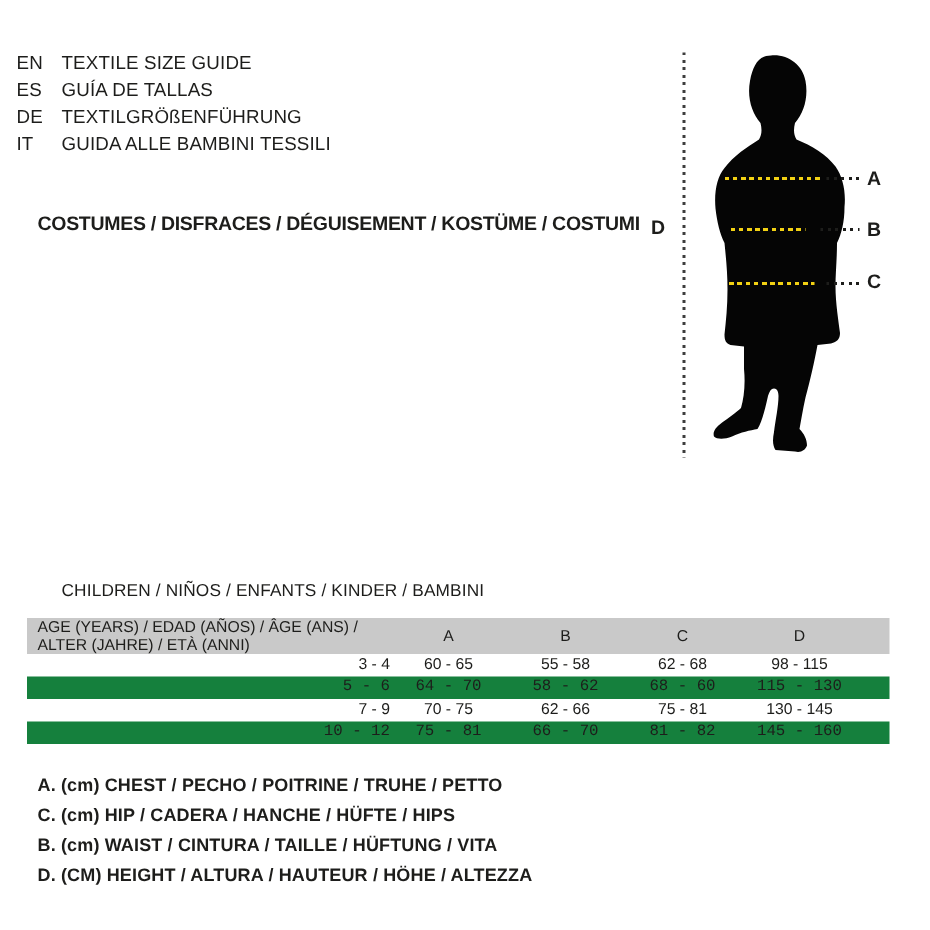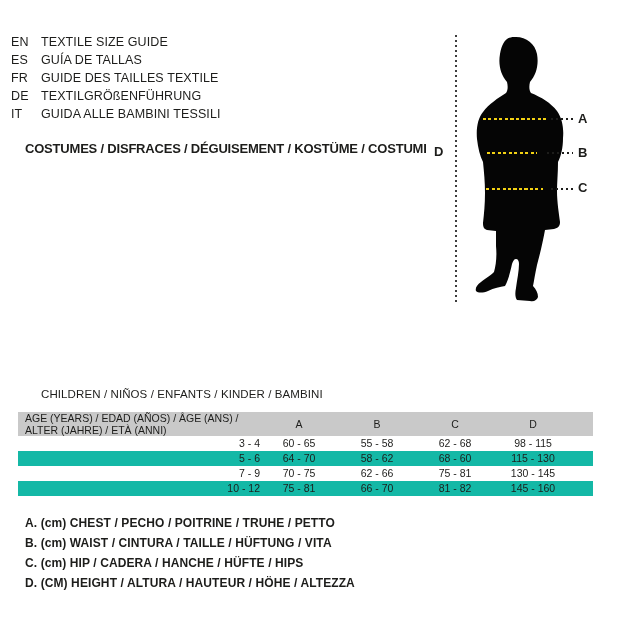--- a/index.html
+++ b/index.html
@@ -50,38 +50,35 @@
 
   .size-table { left:18px; top:412px; width:575px; border-collapse:collapse; table-layout:fixed; }
   .size-table th, .size-table td { font-weight:normal; font-size:10.5px; }
   .size-table thead th {
     background:#c9c9c9; height:16px; vertical-align:middle;
     text-align:center; line-height:12px;
   }
   .size-table thead th.age-h { text-align:left; padding-left:7px; }
   .size-table td { height:15px; line-height:15px; text-align:center; }
   .size-table td.age-cell { text-align:right; padding-left:7px; }
-  .size-table tr.alt td { background:#14b8a6; }
+  .size-table tr.alt td { background:#15803d;font-family:Liberation Mono, monospace; }
 
   
   .legend { left:25px; top:513px; }
   .legend-line { height:20px; line-height:20px; font-size:12px; letter-spacing:0.1px; white-space:nowrap;font-weight:bold; }
 </style>
 </head>
 <body>
 
 <div class="abs lang-list">
   <div class="lang-row">
     <span class="lang-code">EN</span><span>TEXTILE SIZE GUIDE</span>
   </div>
   <div class="lang-row">
     <span class="lang-code">ES</span><span>GUÍA DE TALLAS</span>
-  </div>
-  <div class="lang-row">
-    <span class="lang-code">FR</span><span>GUIDE DES TAILLES TEXTILE</span>
   </div>
   <div class="lang-row">
     <span class="lang-code">DE</span><span>TEXTILGRÖßENFÜHRUNG</span>
   </div>
   <div class="lang-row">
     <span class="lang-code">IT</span><span>GUIDA ALLE BAMBINI TESSILI</span>
   </div>
 </div>
 
 <div class="abs category-line">COSTUMES / DISFRACES / DÉGUISEMENT / KOSTÜME / COSTUMI</div>
@@ -170,16 +167,16 @@
       <td>66 - 70</td>
       <td>81 - 82</td>
       <td>145 - 160</td>
       <td></td>
     </tr>
   </tbody>
 </table>
 
 <div class="abs legend">
   <div class="legend-line">A. (cm) CHEST / PECHO / POITRINE / TRUHE / PETTO</div>
+  <div class="legend-line">C. (cm) HIP / CADERA / HANCHE / HÜFTE / HIPS</div>
   <div class="legend-line">B. (cm) WAIST / CINTURA / TAILLE / HÜFTUNG / VITA</div>
-  <div class="legend-line">C. (cm) HIP / CADERA / HANCHE / HÜFTE / HIPS</div>
   <div class="legend-line">D. (CM) HEIGHT / ALTURA / HAUTEUR / HÖHE / ALTEZZA</div>
 </div>
 
 </body></html>

